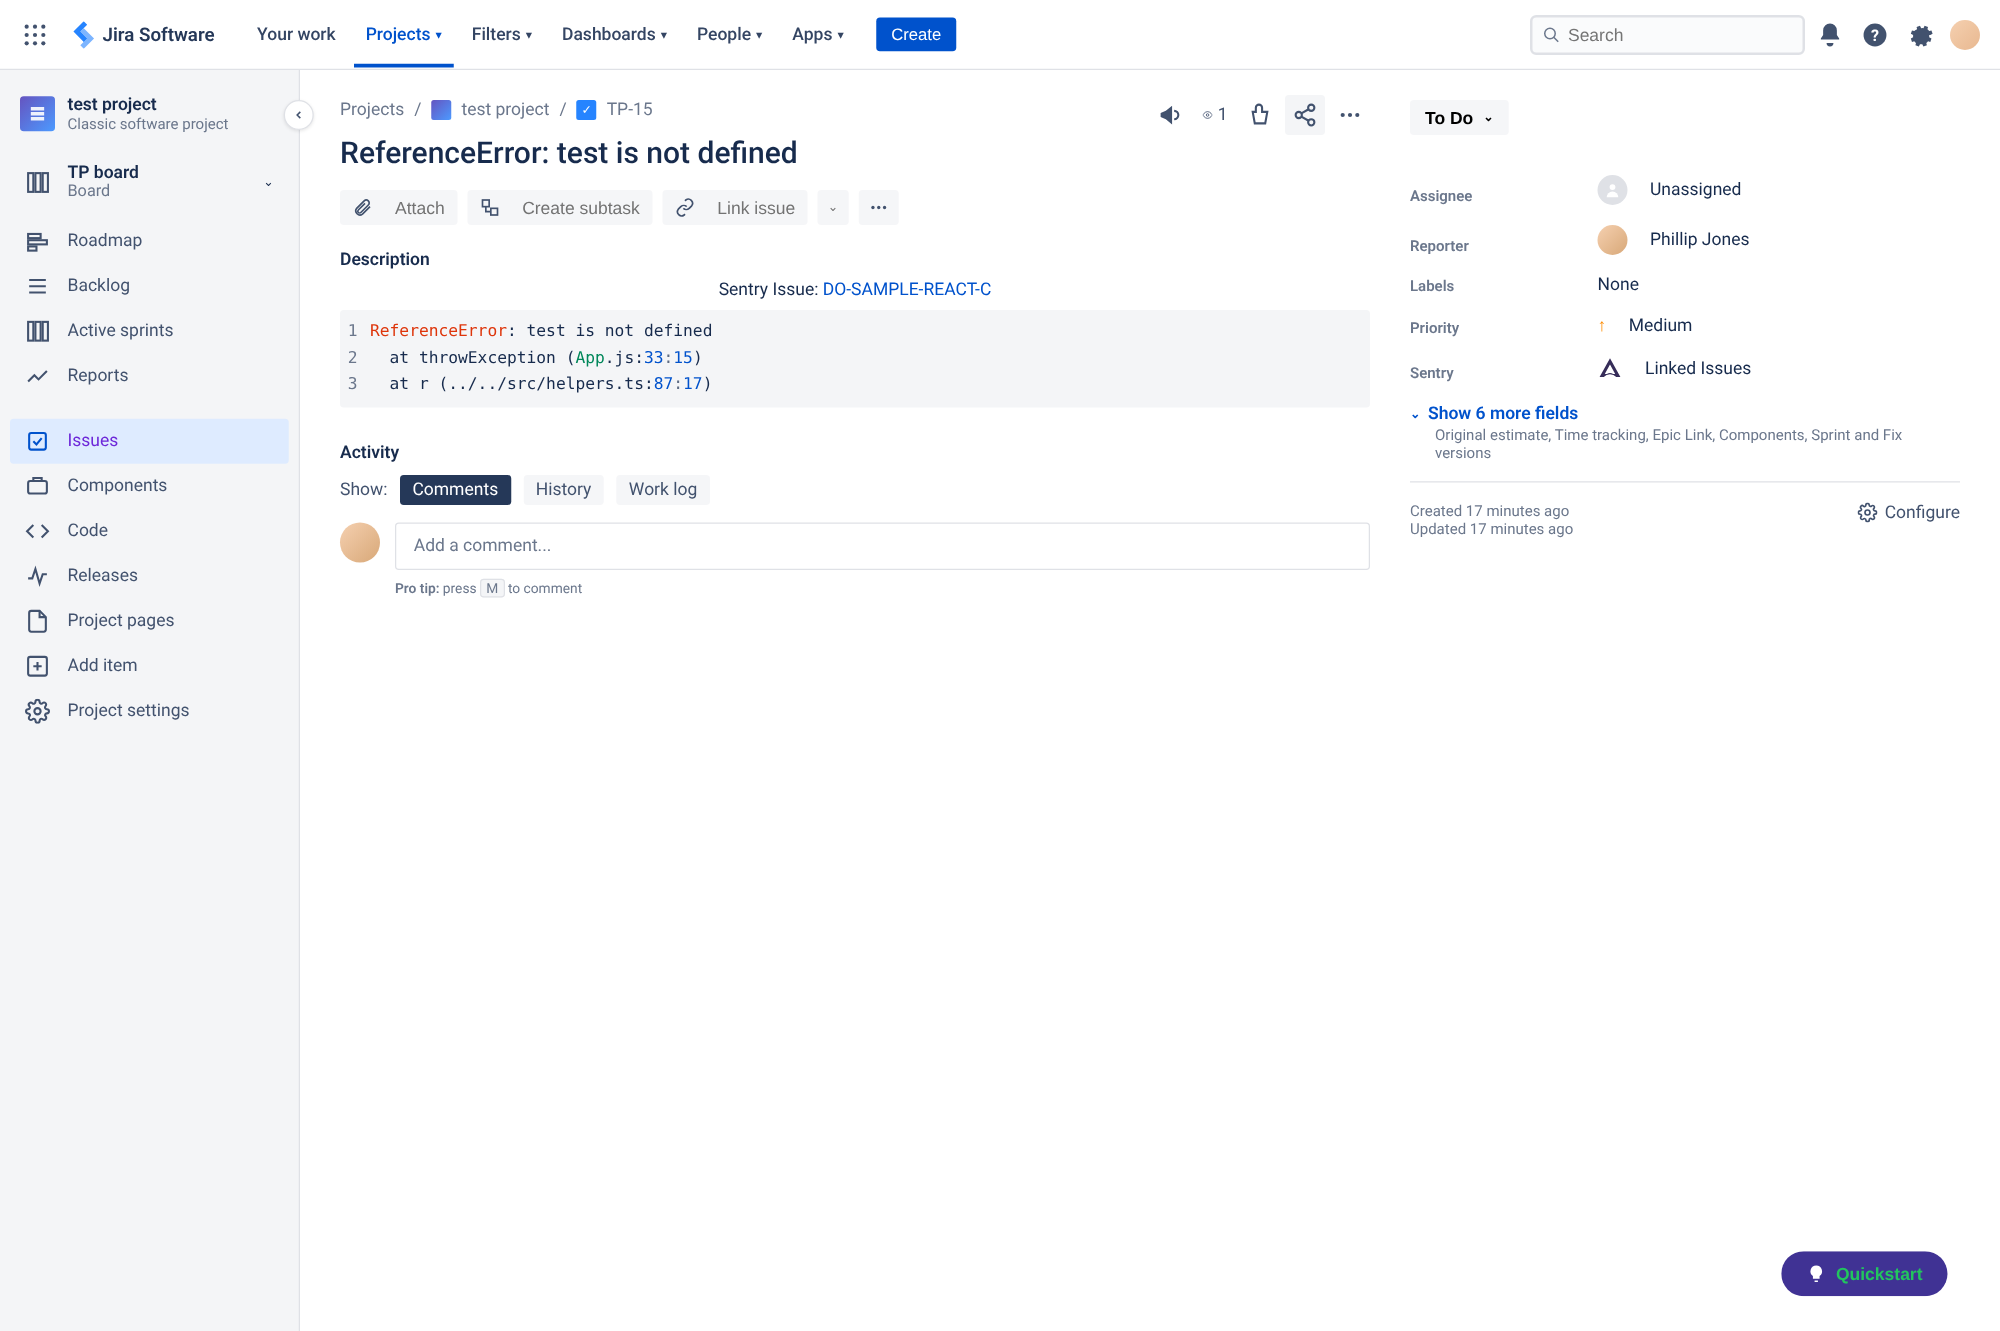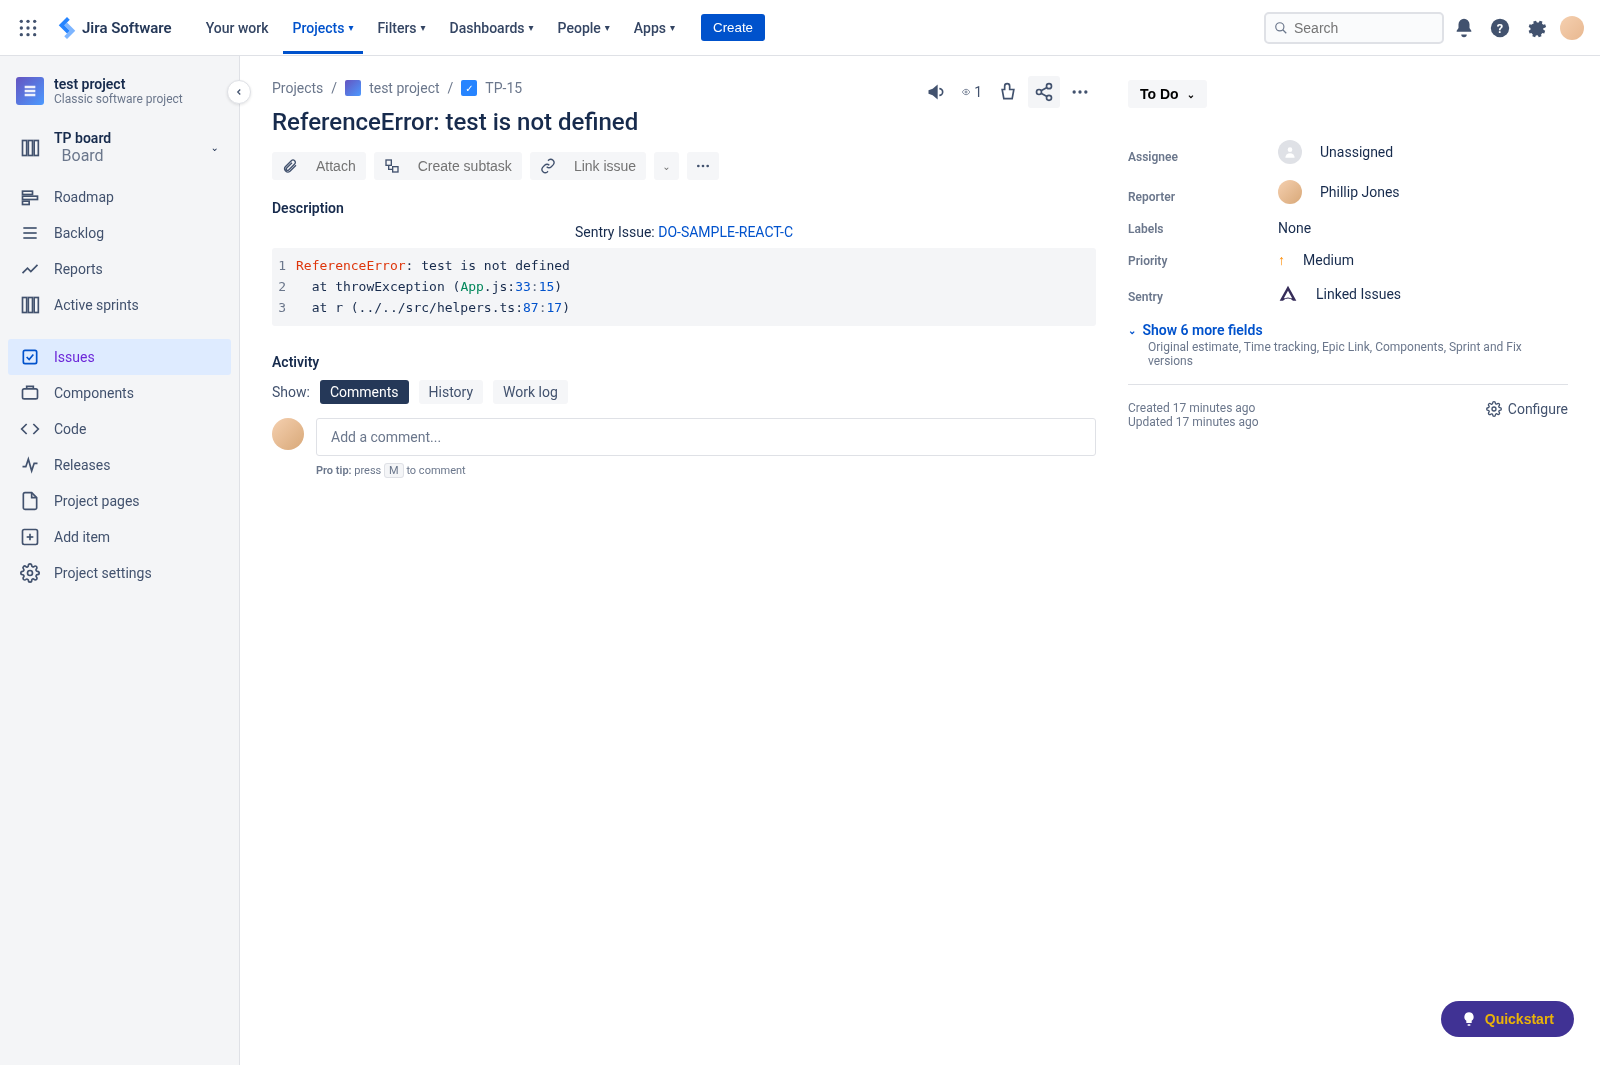--- a/index.html
+++ b/index.html
@@ -8,36 +8,36 @@
 
 .topnav { height: 56px; border-bottom: 1px solid #dfe1e6; display: flex; align-items: center; padding: 0 12px; gap: 4px; }
 .appswitch { width: 32px; height: 32px; display: flex; align-items: center; justify-content: center; border-radius: 3px; cursor: pointer; }
 .logo { display: flex; align-items: center; gap: 4px; color: #253858; font-weight: 600; font-size: 15px; padding: 0 8px; }
 .logo svg { color: #2684FF; }
 .navlinks { display: flex; align-items: center; gap: 4px; margin-left: 12px; }
 .navlink { padding: 8px 10px; border-radius: 3px; cursor: pointer; color: #344563; font-weight: 500; display: flex; align-items: center; gap: 4px; }
 .navlink.active { color: #0052CC; box-shadow: inset 0 -3px 0 #0052CC; border-radius: 0; padding-bottom: 18px; padding-top: 18px; }
 .createbtn { background: #0052CC; color: #fff; padding: 6px 12px; border-radius: 3px; font-weight: 500; border: none; cursor: pointer; margin-left: 12px; }
 .spacer { flex: 1; }
-.searchbox { width: 180px; height: 32px; border: 2px solid #dfe1e6; border-radius: 5px; background: #fafbfc; display: flex; align-items: center; padding: 0 8px; gap: 6px; }
+.searchbox { width: 220px; height: 32px; border: 2px solid #dfe1e6; border-radius: 5px; background: #fafbfc; display: flex; align-items: center; padding: 0 8px; gap: 6px; }
 .searchbox input { border: none; background: transparent; outline: none; font-size: 14px; width: 100%; }
 .navicon { width: 32px; height: 32px; display: flex; align-items: center; justify-content: center; border-radius: 50%; cursor: pointer; color: #42526E; }
 .avatar-sm { width: 24px; height: 24px; border-radius: 50%; background: linear-gradient(135deg, #f5d0b0, #e8b890); }
 
 
 .shell { display: flex; height: calc(1065px - 56px); }
 .sidebar { width: 240px; background: #F4F5F7; border-right: 1px solid #dfe1e6; padding: 20px 8px; position: relative; }
 .collapsebtn { position: absolute; top: 24px; right: -12px; width: 24px; height: 24px; background: #fff; border: 1px solid #dfe1e6; border-radius: 50%; display: flex; align-items: center; justify-content: center; cursor: pointer; box-shadow: 0 1px 3px rgba(0,0,0,0.1); z-index: 5; }
 .projheader { display: flex; align-items: center; gap: 10px; padding: 0 8px 16px; }
 .projicon { width: 28px; height: 28px; border-radius: 3px; background: linear-gradient(135deg, #6554C0, #4C9AFF); display:flex;align-items:center;justify-content:center; }
 .projname { font-weight: 600; font-size: 14px; }
 .projtype { font-size: 12px; color: #6B778C; }
 .boardtoggle { display: flex; align-items: center; justify-content: space-between; padding: 8px 12px; cursor: pointer; }
 .boardtoggle .bname { font-weight: 600; font-size: 14px; }
-.boardtoggle .btype { font-size: 16px; color: #6B778C; text-align: center; }
+.boardtoggle .btype { font-size: 13px; color: #6B778C; }
 .sidelist { margin-top: 6px; }
 .sideitem { display: flex; align-items: center; gap: 14px; padding: 8px 12px; border-radius: 3px; cursor: pointer; color: #42526E; }
 .sideitem.active { background: #DEEBFF; color: #6d28d9; }
 .sideitem .icn { width: 20px; display: flex; justify-content: center; }
 .sidedivider { height: 16px; }
 
 
 .main { flex: 1; display: flex; padding: 24px 32px; gap: 32px; overflow: hidden; }
 .left { flex: 1; min-width: 0; }
 .right { width: 440px; }
@@ -93,21 +93,21 @@
 .avatar-xs.person { background: linear-gradient(135deg, #f5d0b0, #d8a878); }
 .prio-icon { color: #FF8B00; font-weight: bold; }
 .sentry-icon { width: 20px; height: 20px; }
 
 .showmore { display: flex; align-items: center; gap: 6px; font-weight: 600; color: #0052CC; cursor: pointer; margin-top: 10px; font-size: 14px;}
 .showmore-sub { font-size: 12px; color: #6B778C; margin-left: 20px; margin-top: 2px; }
 .divider { height: 1px; background: #dfe1e6; margin: 16px 0; }
 .metarow { display: flex; justify-content: space-between; align-items: flex-start; font-size: 12px; color: #6B778C; }
 .configure { display: flex; align-items: center; gap: 6px; cursor: pointer; font-size: 14px; color: #42526E; }
 
-.quickstart { position: fixed; bottom: 28px; right: 26px; background: #403294; color: #eab308; padding: 10px 20px; border-radius: 24px; font-weight: 600; display: flex; align-items: center; gap: 8px; cursor: pointer; border: none; font-size: 14px; }
+.quickstart { position: fixed; bottom: 28px; right: 42px; background: #403294; color: #22c55e; padding: 10px 20px; border-radius: 24px; font-weight: 600; display: flex; align-items: center; gap: 8px; cursor: pointer; border: none; font-size: 14px; }
 
 .chev { font-size: 10px; }
 svg { display: block; }
 </style>
 </head>
 <body>
 
 <div class="topnav">
   <div class="appswitch">
     <svg width="20" height="20" viewBox="0 0 24 24" fill="#42526E">
@@ -236,34 +236,34 @@
               <line x1="4" y1="6" x2="20" y2="6"></line>
               <line x1="4" y1="12" x2="20" y2="12"></line>
               <line x1="4" y1="18" x2="20" y2="18"></line>
             </svg>
           </span>
           <span>Backlog</span>
         </div>
       <div class="sideitem">
           <span class="icn">
             <svg width="20" height="20" viewBox="0 0 24 24" fill="none" stroke="#42526E" stroke-width="2">
-              <polyline points="3 17 9 11 13 15 21 7"></polyline>
-            </svg>
-          </span>
-          <span>Reports</span>
-        </div>
-      <div class="sideitem">
-          <span class="icn">
-            <svg width="20" height="20" viewBox="0 0 24 24" fill="none" stroke="#42526E" stroke-width="2">
               <rect x="3" y="3" width="5" height="18"></rect>
               <rect x="10" y="3" width="5" height="18"></rect>
               <rect x="17" y="3" width="5" height="18"></rect>
             </svg>
           </span>
           <span>Active sprints</span>
+        </div>
+      <div class="sideitem">
+          <span class="icn">
+            <svg width="20" height="20" viewBox="0 0 24 24" fill="none" stroke="#42526E" stroke-width="2">
+              <polyline points="3 17 9 11 13 15 21 7"></polyline>
+            </svg>
+          </span>
+          <span>Reports</span>
         </div>
       <div class="sidedivider"></div>
       <div class="sideitem active">
           <span class="icn">
             <svg width="20" height="20" viewBox="0 0 24 24" fill="none" stroke="#0052CC" stroke-width="2">
               <rect x="4" y="4" width="16" height="16" rx="2"></rect>
               <polyline points="8 12 11 15 16 9"></polyline>
             </svg>
           </span>
           <span>Issues</span>

